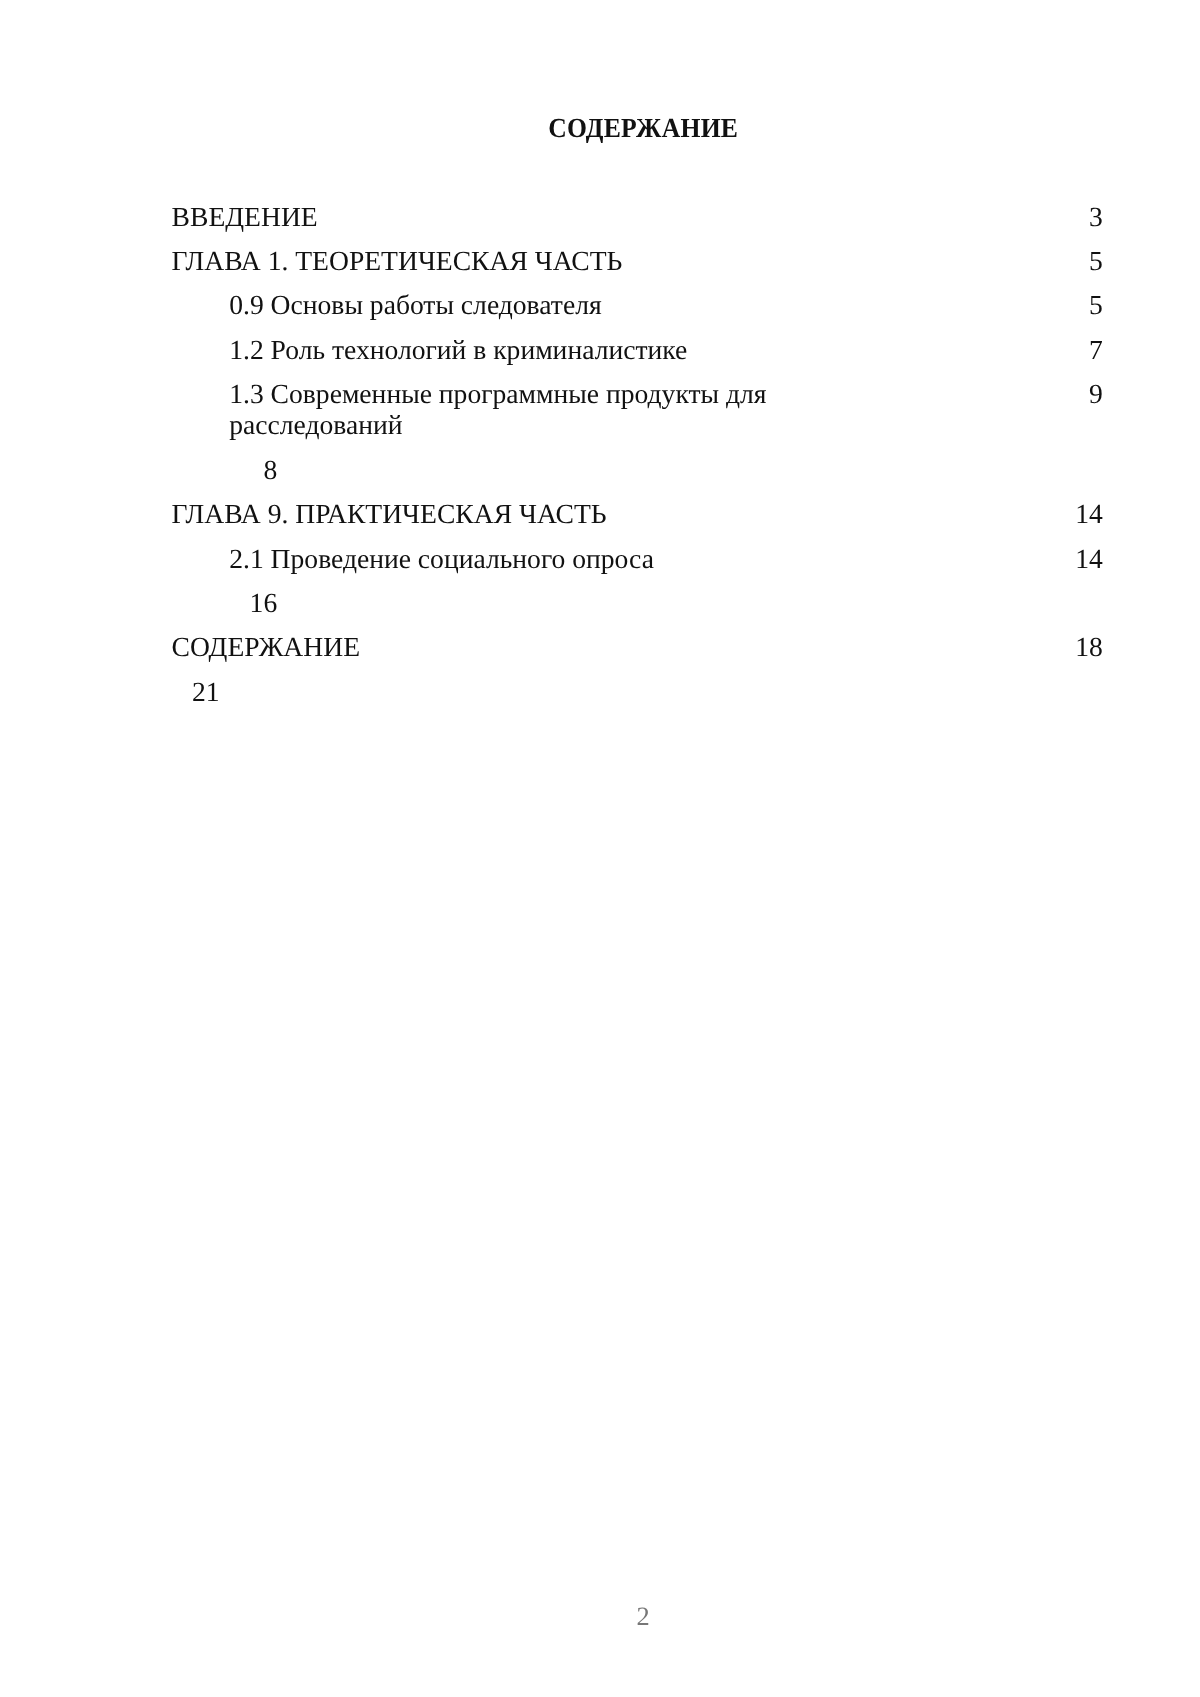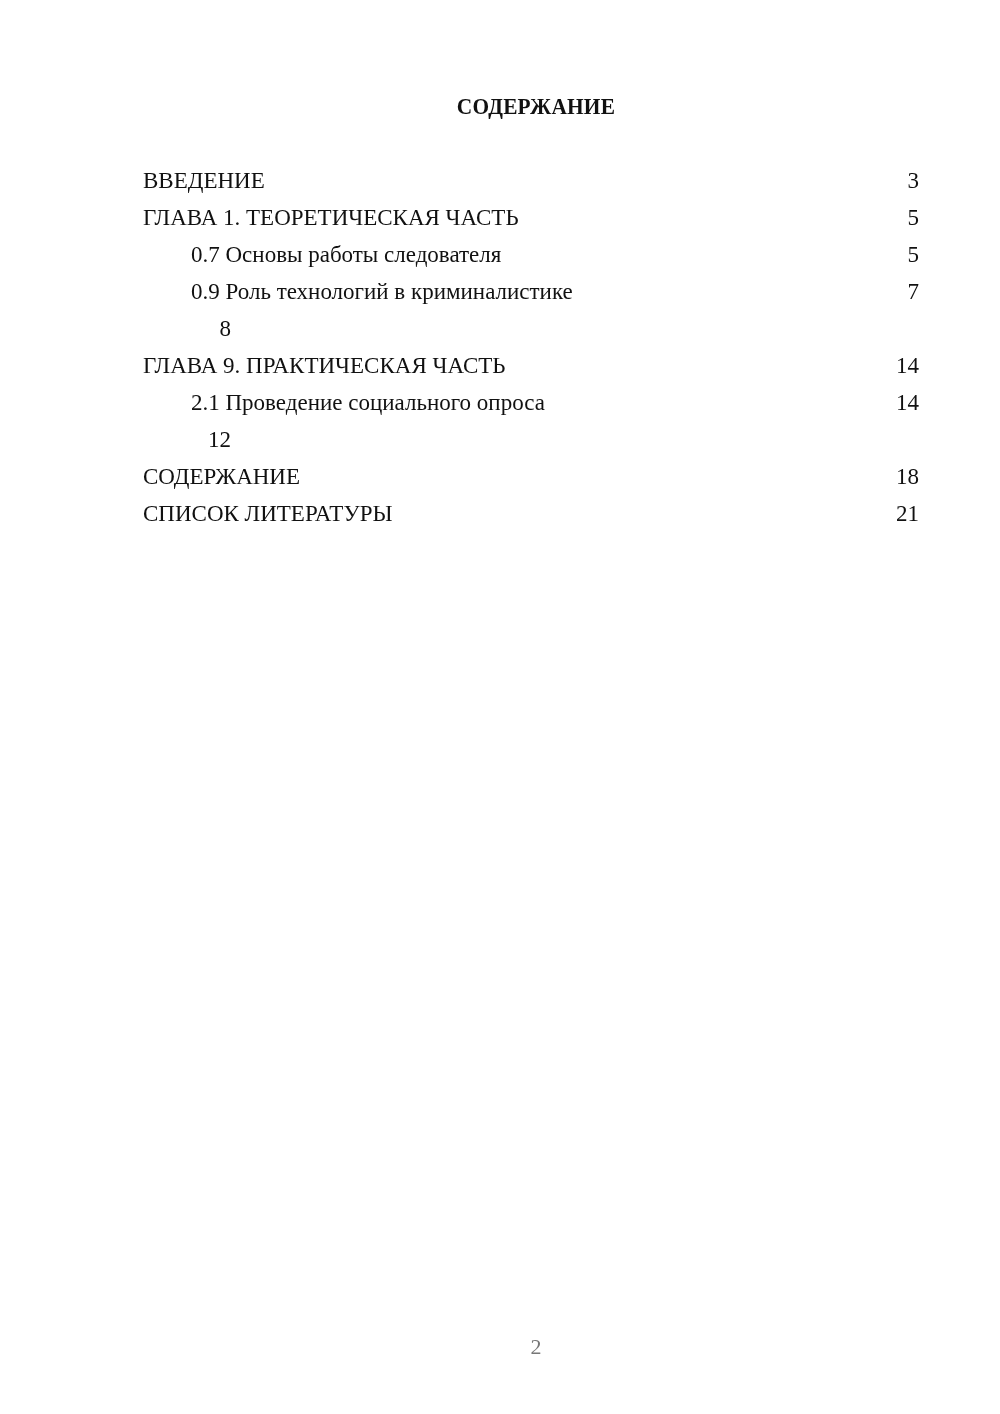--- a/index.html
+++ b/index.html
@@ -73,45 +73,48 @@
   <div class="toc">
     <div class="toc-row level-1">
       <span class="toc-label">ВВЕДЕНИЕ</span>
       <span class="toc-page">3</span>
     </div>
     <div class="toc-row level-1">
       <span class="toc-label">ГЛАВА 1. ТЕОРЕТИЧЕСКАЯ ЧАСТЬ</span>
       <span class="toc-page">5</span>
     </div>
     <div class="toc-row level-2">
-      <span class="toc-label">0.7 Основы работы следователя</span>
+      <span class="toc-label">0.9 Основы работы следователя</span>
       <span class="toc-page">5</span>
     </div>
     <div class="toc-row level-2">
-      <span class="toc-label">0.9 Роль технологий в криминалистике</span>
+      <span class="toc-label">1.2 Роль технологий в криминалистике</span>
       <span class="toc-page">7</span>
+    </div>
+    <div class="toc-row level-2">
+      <span class="toc-label">1.3 Современные программные продукты для расследований</span>
+      <span class="toc-page">9</span>
     </div>
     <div class="toc-row level-2">
       <span class="toc-page">8</span>
     </div>
     <div class="toc-row level-1">
       <span class="toc-label">ГЛАВА 9. ПРАКТИЧЕСКАЯ ЧАСТЬ</span>
       <span class="toc-page">14</span>
     </div>
     <div class="toc-row level-2">
       <span class="toc-label">2.1 Проведение социального опроса</span>
       <span class="toc-page">14</span>
     </div>
     <div class="toc-row level-2">
-      <span class="toc-page">12</span>
+      <span class="toc-page">16</span>
     </div>
     <div class="toc-row level-1">
       <span class="toc-label">СОДЕРЖАНИЕ</span>
       <span class="toc-page">18</span>
     </div>
     <div class="toc-row level-1">
-      <span class="toc-label">СПИСОК ЛИТЕРАТУРЫ</span>
       <span class="toc-page">21</span>
     </div>
   </div>
 
   <div class="page-number">2</div>
 </div>
 
 </body></html>

